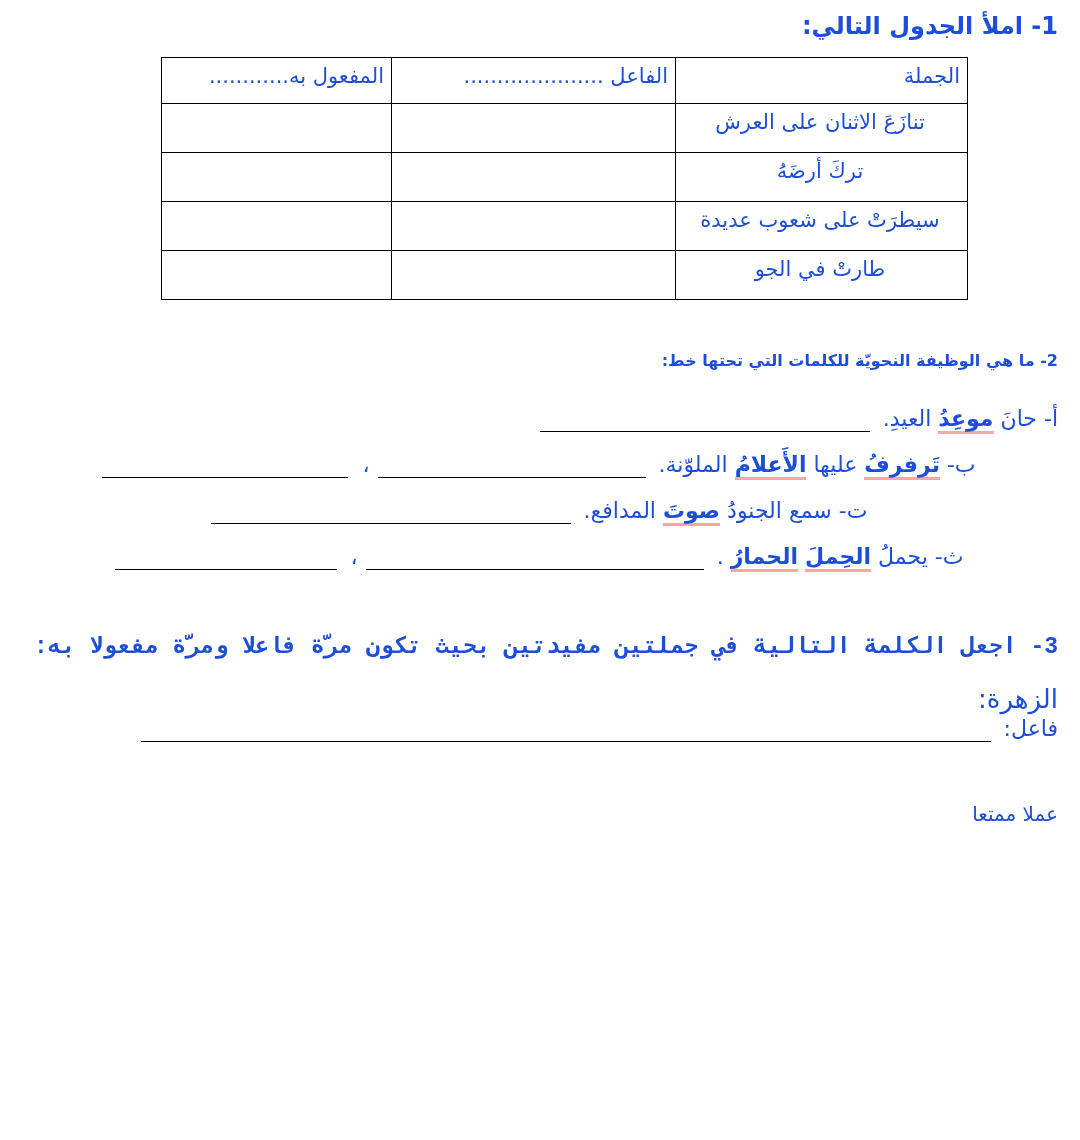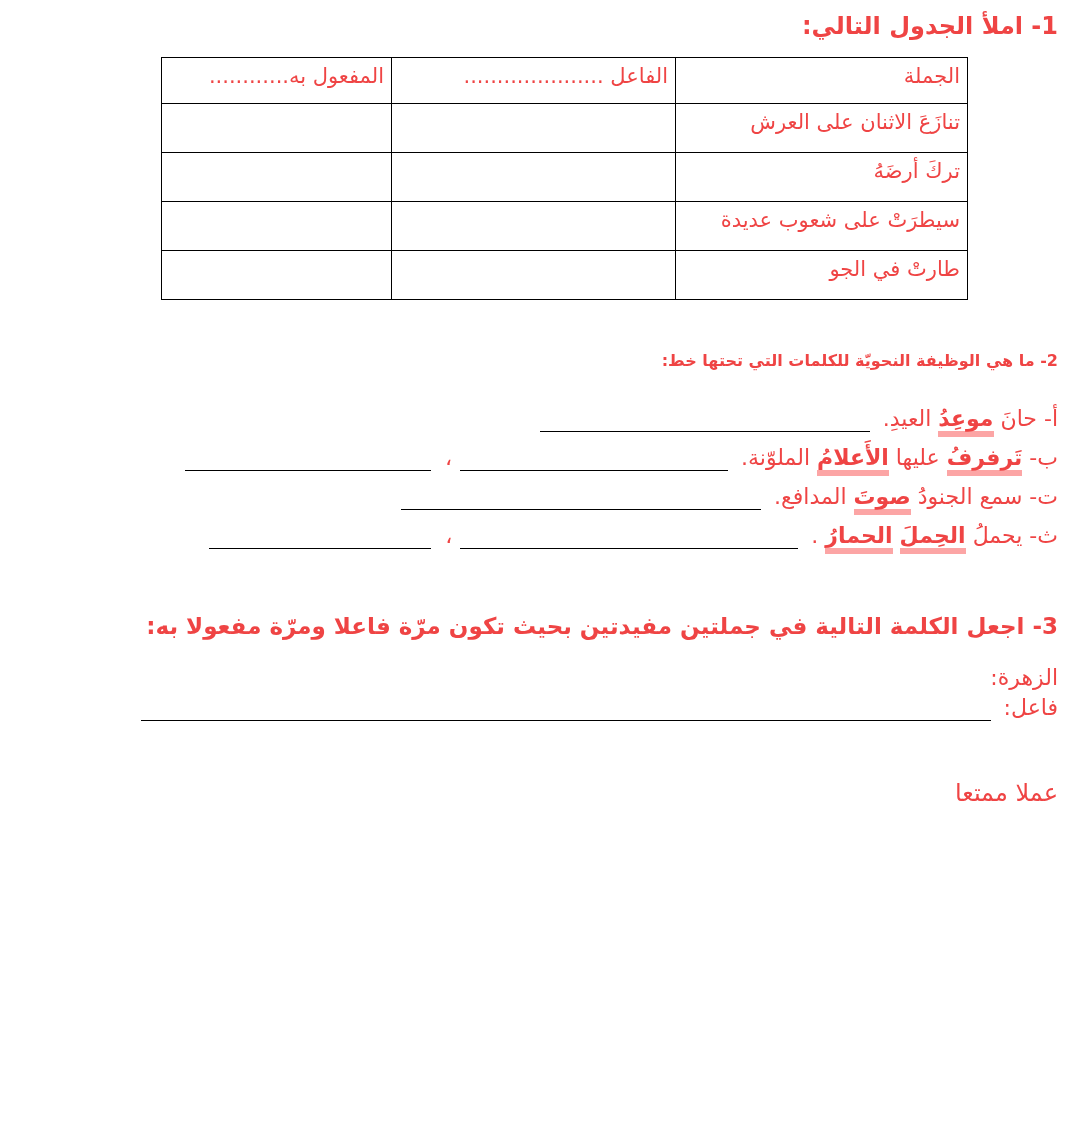--- a/index.html
+++ b/index.html
@@ -1,21 +1,21 @@
 <!DOCTYPE html>
 <html lang="ar" dir="rtl"><head>
 <meta charset="utf-8">
 <style>
   * { margin:0; padding:0; box-sizing:border-box; }
   html,body { background:#fff; }
   .page {
     position:relative;
     width:1080px; height:1140px;
     background:#fff;
-    color:#ef4444;
+    color:#1d4ed8;
     direction:rtl;
     font-family:"DejaVu Sans", sans-serif;
     overflow:hidden;
   }
   .content { padding:10px 22px 0 20px; }
 
   .h1 { font-size:24px; font-weight:bold; line-height:32px; white-space:nowrap; }
 
   table.q1 {
     border-collapse:collapse;
@@ -28,54 +28,54 @@
     text-align:right;
     vertical-align:top;
     padding:5px 7px 8px 4px;
     font-size:21px;
     font-weight:normal;
     line-height:26px;
     white-space:nowrap;
     overflow:hidden;
   }
   table.q1 th { height:46px; }
-  table.q1 td { height:49px; }
+  table.q1 td { height:49px;text-align:center; }
 
   .h2 { margin-top:46px; font-size:16px; font-weight:bold; line-height:30px; white-space:nowrap; }
-  .h3 { margin-top:60px; font-size:23px; font-weight:bold; line-height:30px; white-space:nowrap; }
+  .h3 { margin-top:60px; font-size:23px; font-weight:bold; line-height:30px; white-space:nowrap;font-family:Liberation Mono, monospace; }
 
   .q2-item { font-size:22px; line-height:30px; white-space:nowrap; }
   .q2-item.first { margin-top:28px; }
-  .q2-item.next  { margin-top:9px; }
+  .q2-item.next  { margin-top:16px;text-align:center; }
 
-  .bu { font-weight:bold; border-bottom:6px solid #fca5a5; }
+  .bu { font-weight:bold; border-bottom:3px solid #fca5a5; }
 
   .blank {
     display:inline-block;
     border-bottom:1.5px solid #000;
     height:14px;
     vertical-align:-6px;
     margin-right:6px;
   }
   .sep { margin:0 8px; }
 
   .w-a  { width:330px; }
   .w-b1 { width:268px; }
   .w-b2 { width:246px; }
   .w-c  { width:360px; }
   .w-d1 { width:338px; }
   .w-d2 { width:222px; }
   .w-sub{ width:850px; }
   .w-obj{ width:795px; }
 
-  .q3-word  { margin-top:22px; font-size:22px; line-height:30px; }
+  .q3-word  { margin-top:22px; font-size:26px; line-height:30px; }
   .q3-line1 { font-size:22px; line-height:30px; white-space:nowrap; }
   .q3-line2 { margin-top:20px; font-size:22px; line-height:30px; white-space:nowrap; }
 
-  .footer { margin-top:55px; font-size:24px; line-height:30px; text-align:right; padding-left:8px; }
+  .footer { margin-top:55px; font-size:20px; line-height:30px; text-align:right; padding-left:8px; }
 </style>
 </head>
 <body>
 
 <div class="page">
   <div class="content">
 
     <div class="h1">1- املأ الجدول التالي:</div>
 
     <table class="q1">

